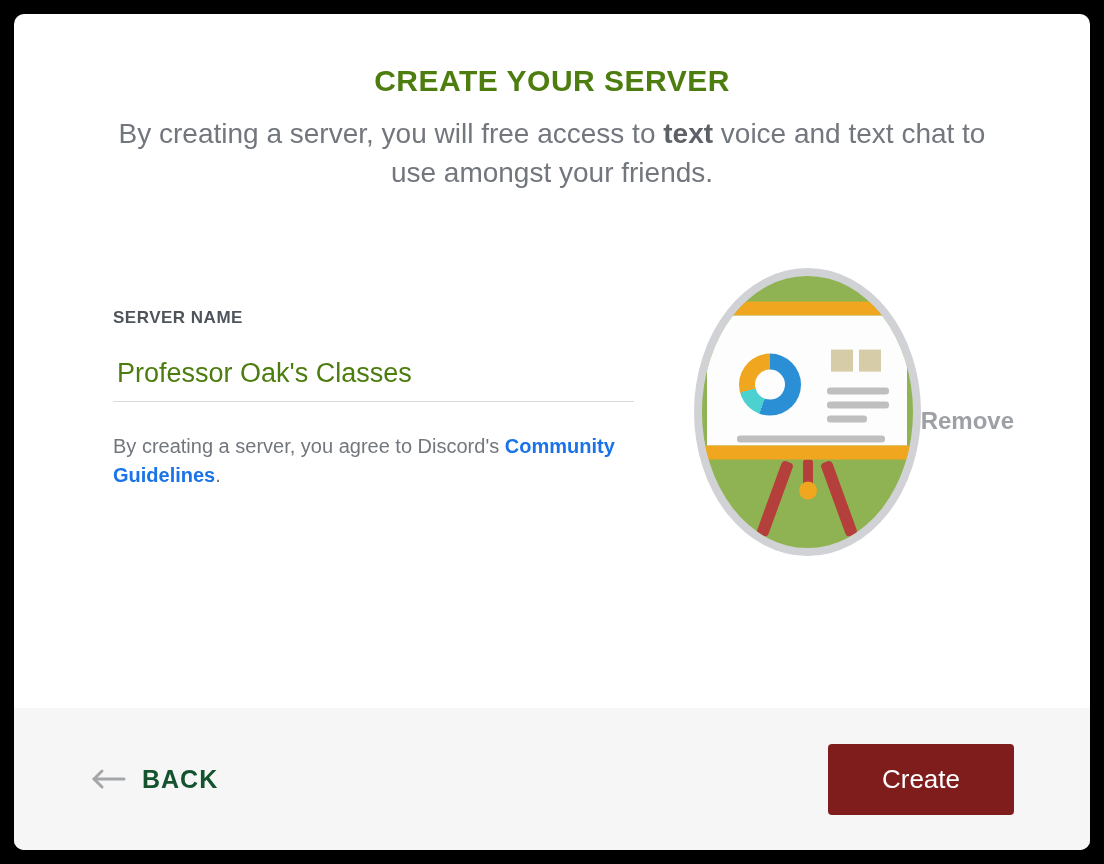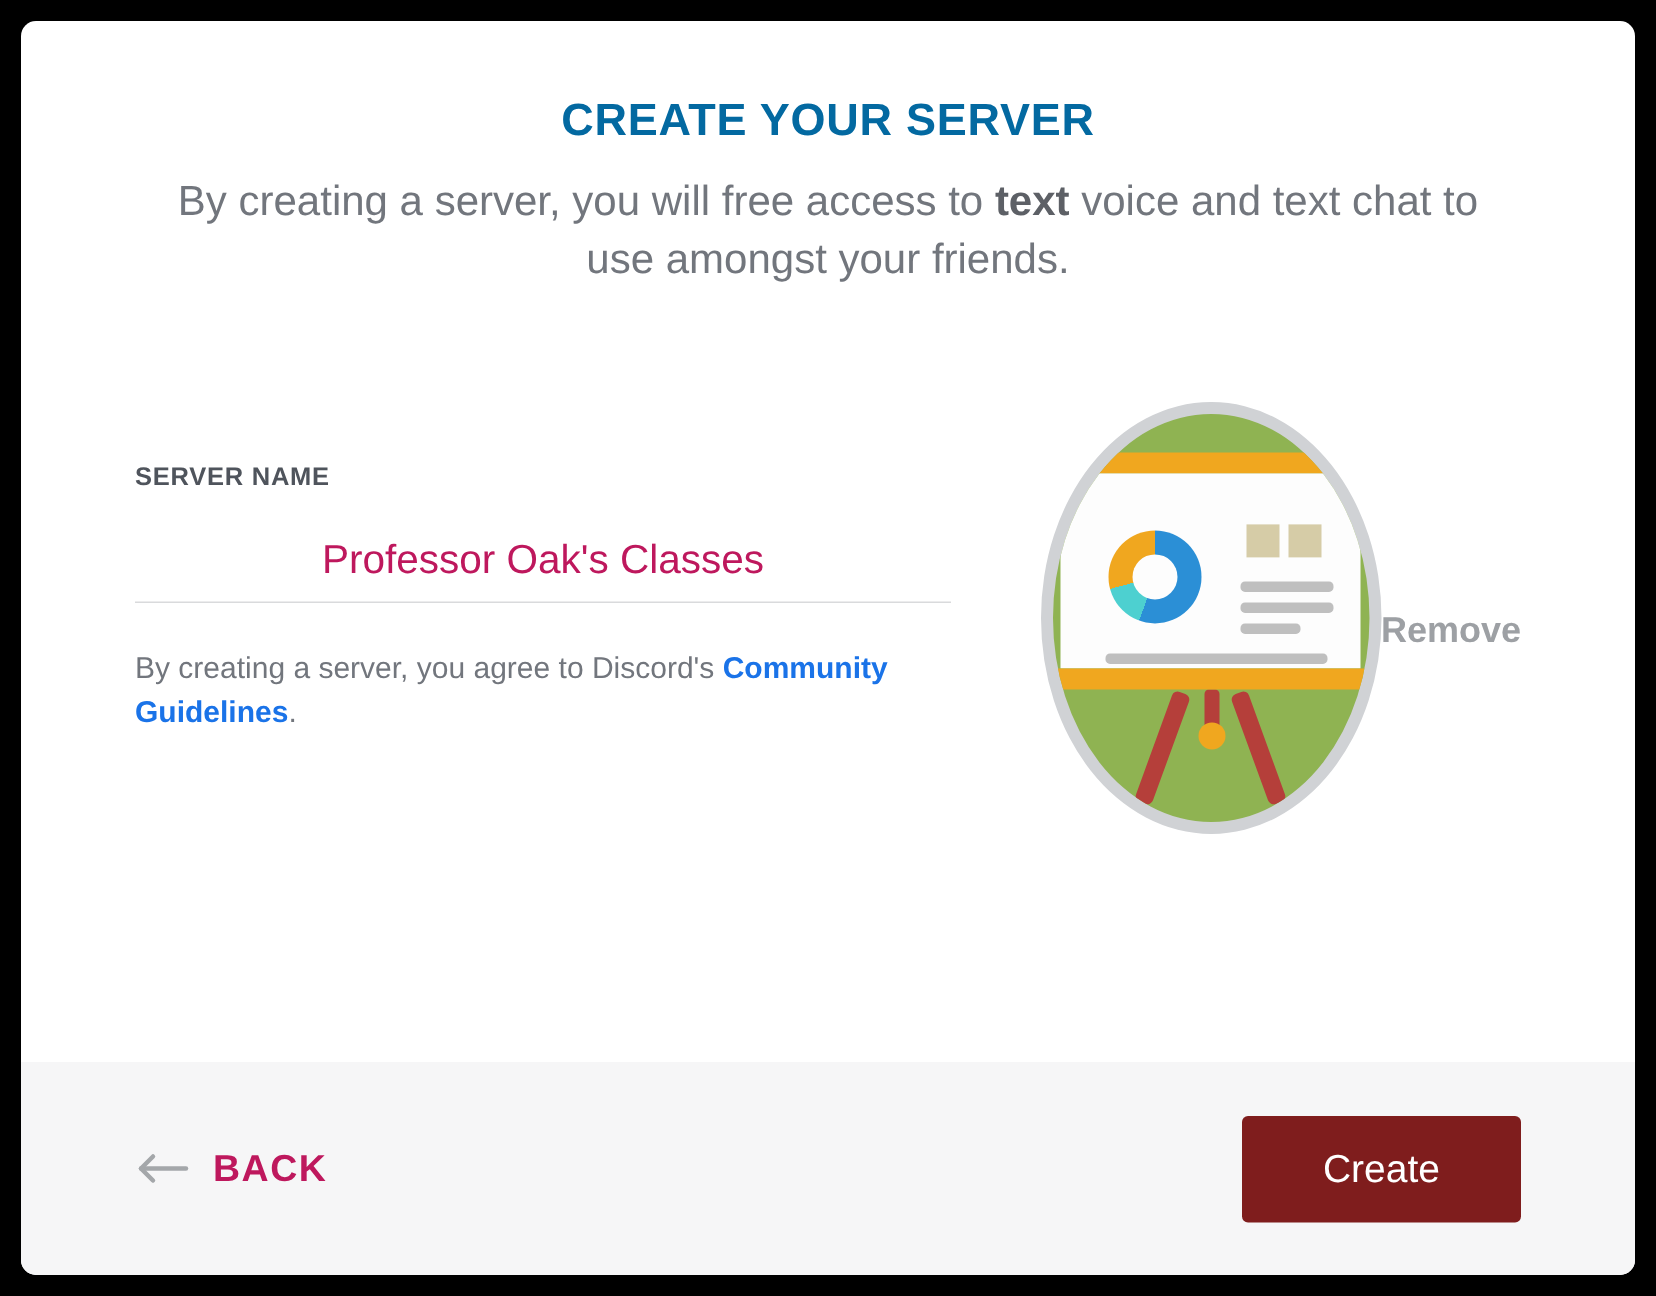--- a/index.html
+++ b/index.html
@@ -33,21 +33,21 @@
       padding: 50px 76px 20px 76px;
       display: flex;
       flex-direction: column;
     }
     
     .title {
       text-align: center;
       font-size: 30px;
       font-weight: 800;
       letter-spacing: 0.5px;
-      color: #0369a1;
+      color: #4d7c0f;
       text-transform: uppercase;
       margin-bottom: 16px;
     }
     
     .subtitle {
       text-align: center;
       font-size: 28px;
       line-height: 1.4;
       color: #72767d;
       padding: 0 20px;
@@ -56,20 +56,21 @@
     .subtitle .bold {
       font-weight: 700;
       color: #5d6066;
     }
     
     .content-row {
       display: flex;
       margin-top: 76px;
       gap: 60px;
       align-items: flex-start;
+      margin-left: 23px;
     }
     
     .form-col {
       flex: 1;
       padding-top: 40px;
     }
     
     .label {
       font-size: 17px;
       font-weight: 700;
@@ -77,26 +78,25 @@
       letter-spacing: 0.5px;
       text-transform: uppercase;
       margin-bottom: 18px;
     }
     
     .input {
       width: 100%;
       border: none;
       border-bottom: 1px solid #d9dadc;
       font-size: 27px;
-      color: #be185d;
+      color: #4d7c0f;
       padding: 12px 4px;
       outline: none;
       background: transparent;
       font-family: inherit;
-      text-align: center;
     }
     
     .agree {
       margin-top: 30px;
       font-size: 20px;
       line-height: 1.45;
       color: #72767d;
     }
     
     .link {
@@ -154,21 +154,21 @@
     }
     
     .back-arrow {
       width: 36px;
       height: 36px;
     }
     
     .back-text {
       font-size: 25px;
       font-weight: 600;
-      color: #be185d;
+      color: #14532d;
       letter-spacing: 1px;
     }
     
     .create-btn {
       background: #7f1d1d;
       color: #fff;
       border: none;
       border-radius: 4px;
       font-size: 26px;
       font-weight: 500;

